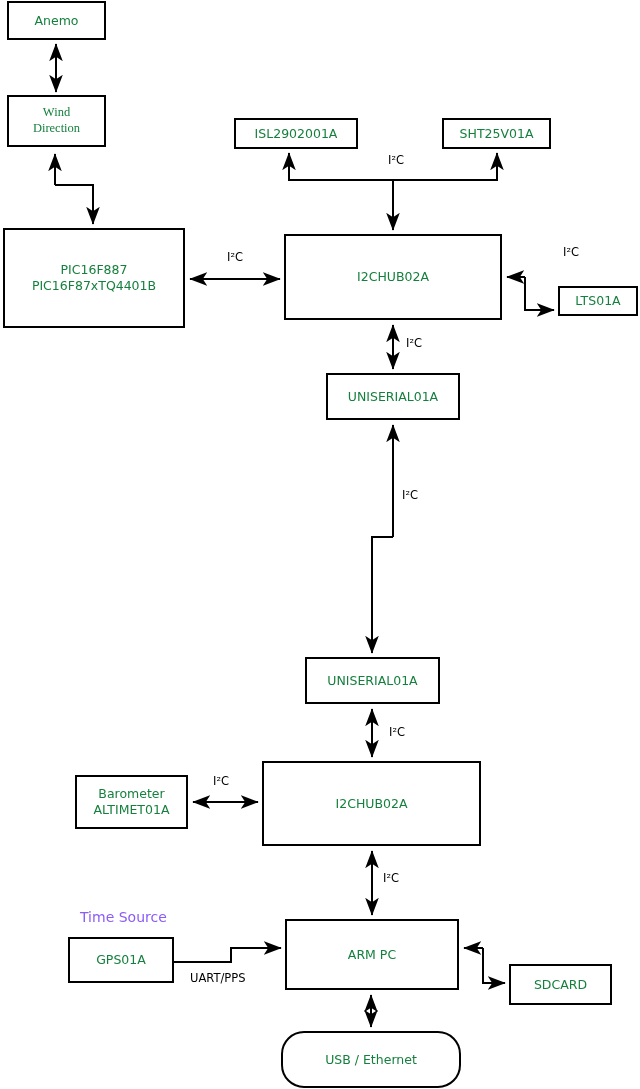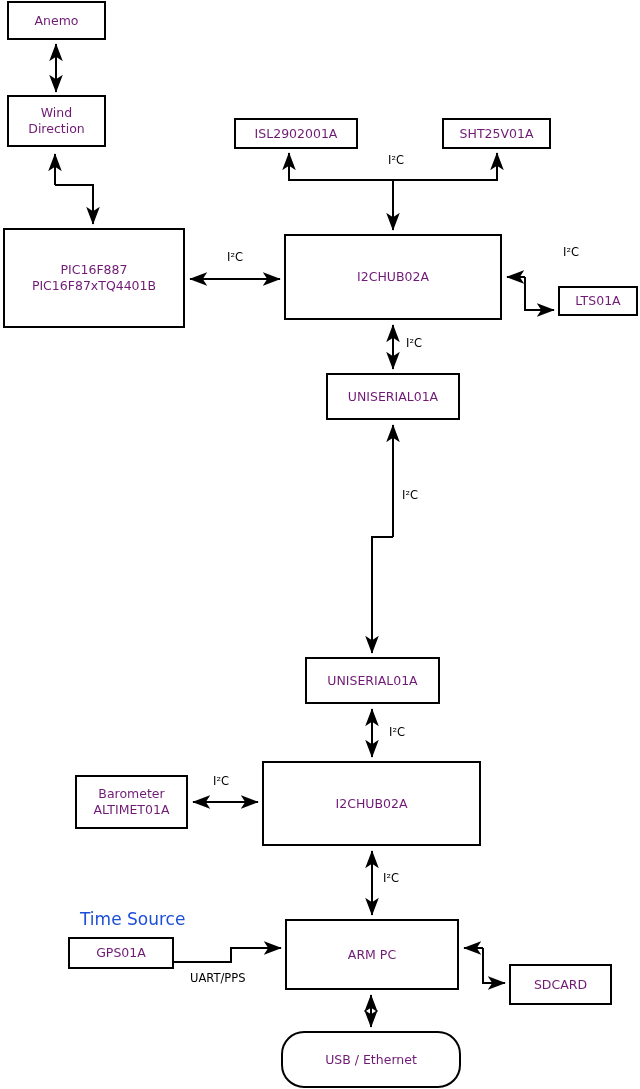--- a/index.html
+++ b/index.html
@@ -20,43 +20,43 @@
     left: 0;
     top: 0;
     width: 640px;
     height: 1089px;
   }
   .node {
     position: absolute;
     box-sizing: border-box;
     border: 2px solid #000000;
     background: #ffffff;
-    color: #701a75;
+    color: #15803d;
     display: flex;
     align-items: center;
     justify-content: center;
     text-align: center;
     font-size: 12.5px;
     line-height: 1.25;
     white-space: pre-line;
     z-index: 2;
   }
   .edge-label {
     position: absolute;
     color: #000000;
     font-size: 11.5px;
     line-height: 1.1;
     white-space: nowrap;
     z-index: 3;
     background: transparent;
   }
   .free-label {
     position: absolute;
-    color: #1d4ed8;
-    font-size: 17px;
+    color: #8b5cf6;
+    font-size: 14px;
     line-height: 1.1;
     white-space: nowrap;
     z-index: 3;
   }
 </style>
 </head>
 <body>
 
 <div id="diagram-root">
 
@@ -129,34 +129,34 @@
       <path d="M483,948 L483,983 L505,983" fill="none" stroke="#000" stroke-width="2" marker-end="url(#arrow)"></path>
     </g>
 
     <g>
       <line x1="371" y1="1027" x2="371" y2="995" stroke="#000" stroke-width="2" marker-end="url(#arrow)"></line>
       <line x1="371" y1="998" x2="371" y2="1027" stroke="#000" stroke-width="2" marker-end="url(#arrow)"></line>
     </g>
   </svg>
 
   <div class="node" style="left: 7px; top: 1px; width: 99px; height: 39px;">Anemo</div>
-  <div class="node" style="left: 7px; top: 95px; width: 99px; height: 52px;">Wind
+  <div class="node" style="left: 7px; top: 95px; width: 99px; height: 52px; font-family: Liberation Serif, serif;">Wind
 Direction</div>
   <div class="node" style="left: 3px; top: 228px; width: 182px; height: 100px;">PIC16F887
 PIC16F87xTQ4401B</div>
   <div class="node" style="left: 234px; top: 118px; width: 124px; height: 31px;">ISL2902001A</div>
   <div class="node" style="left: 442px; top: 118px; width: 109px; height: 31px;">SHT25V01A</div>
   <div class="node" style="left: 284px; top: 234px; width: 218px; height: 86px;">I2CHUB02A</div>
   <div class="node" style="left: 558px; top: 286px; width: 80px; height: 30px;">LTS01A</div>
   <div class="node" style="left: 326px; top: 373px; width: 134px; height: 47px;">UNISERIAL01A</div>
   <div class="node" style="left: 305px; top: 657px; width: 135px; height: 47px;">UNISERIAL01A</div>
   <div class="node" style="left: 75px; top: 775px; width: 113px; height: 54px;">Barometer
 ALTIMET01A</div>
   <div class="node" style="left: 262px; top: 761px; width: 219px; height: 85px;">I2CHUB02A</div>
-  <div class="node" style="left: 68px; top: 937px; width: 106px; height: 32px;">GPS01A</div>
+  <div class="node" style="left: 68px; top: 937px; width: 106px; height: 46px;">GPS01A</div>
   <div class="node" style="left: 285px; top: 919px; width: 174px; height: 71px;">ARM PC</div>
   <div class="node" style="left: 509px; top: 964px; width: 103px; height: 41px;">SDCARD</div>
   <div class="node" style="left: 281px; top: 1031px; width: 180px; height: 57px; border-radius: 23px;">USB / Ethernet</div>
 
   <div class="edge-label" style="left: 227px; top: 251px;">I²C</div>
   <div class="edge-label" style="left: 388px; top: 154px;">I²C</div>
   <div class="edge-label" style="left: 563px; top: 246px;">I²C</div>
   <div class="edge-label" style="left: 406px; top: 337px;">I²C</div>
   <div class="edge-label" style="left: 402px; top: 489px;">I²C</div>
   <div class="edge-label" style="left: 389px; top: 726px;">I²C</div>

